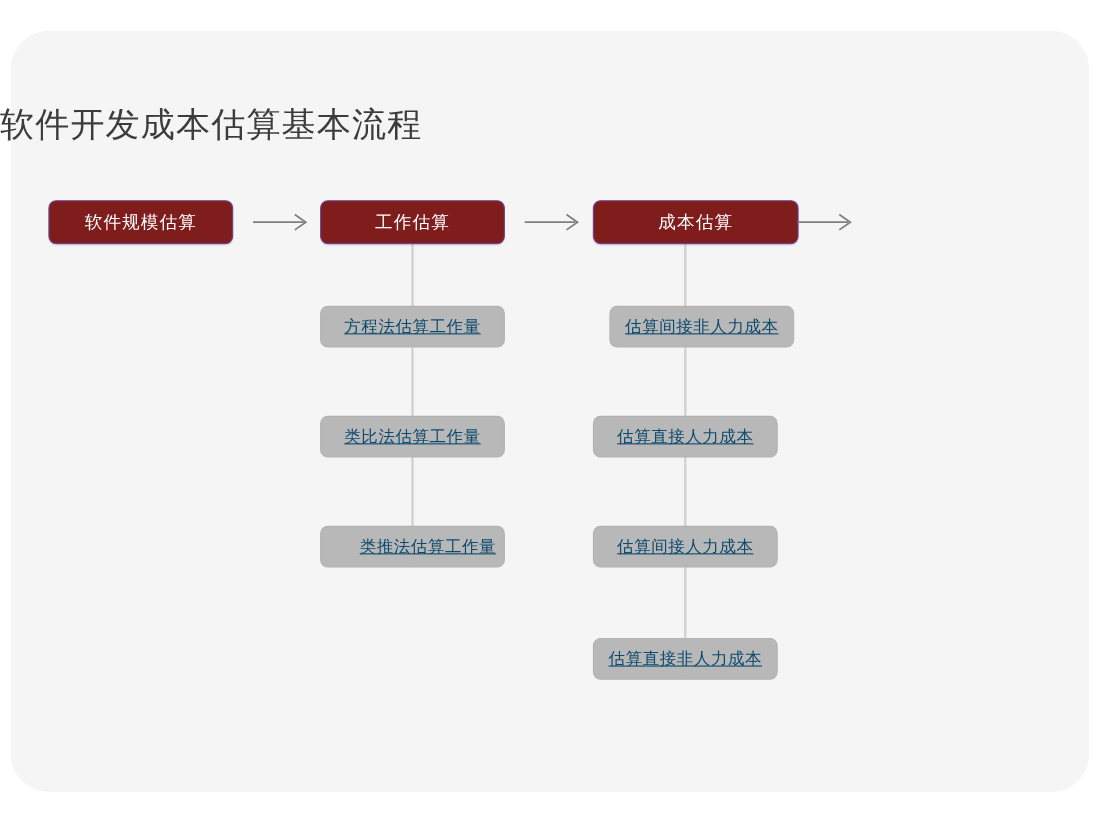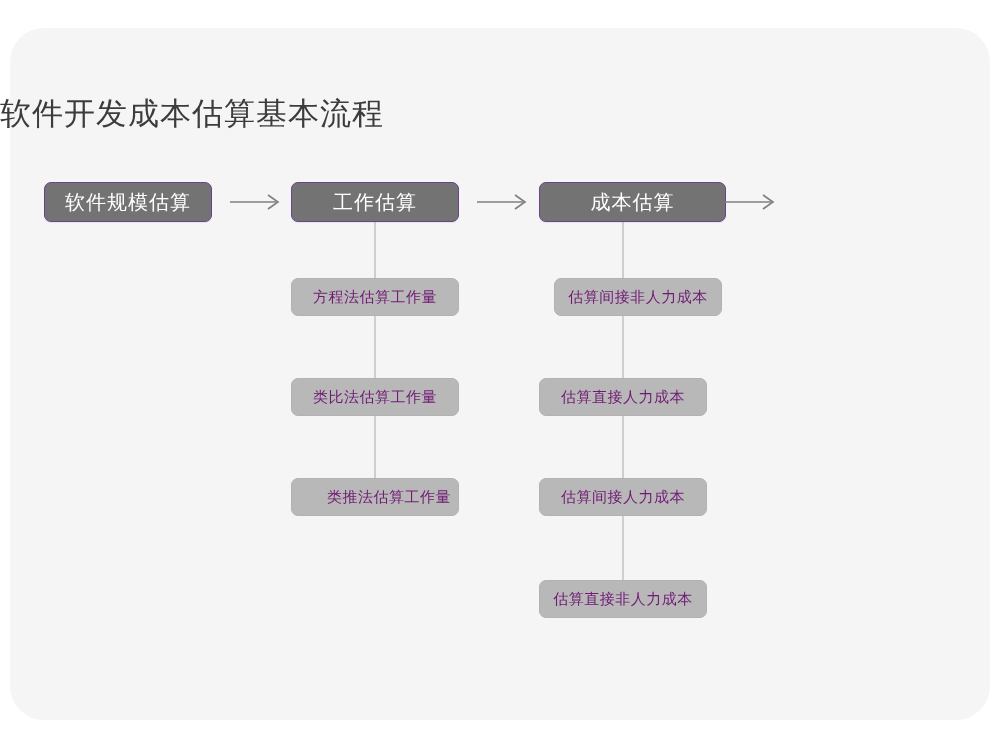--- a/index.html
+++ b/index.html
@@ -53,33 +53,34 @@
     align-items: center;
     justify-content: center;
     text-align: center;
     border-radius: 7px;
     color: #ffffff;
     white-space: nowrap;
     user-select: none;
   }
 
   .node.primary {
-    background: #737373;
+    background: #7f1d1d;
     border: 1px solid #6d4090;
-    font-size: 20px;
+    font-size: 16px;
     letter-spacing: 1px;
     box-shadow: 0 1px 1px rgba(0,0,0,0.07);
   }
 
   .node.secondary {
     background: #b8b8b8;
     border: 1px solid #b2b2b2;
     font-size: 15px;
     letter-spacing: 0.5px;
-    color: #701a75;
+    color: #0c4a6e;
+    text-decoration: underline;
   }
 
   
   .arrow {
     position: absolute;
     height: 24px;
     display: block;
   }
 
   

